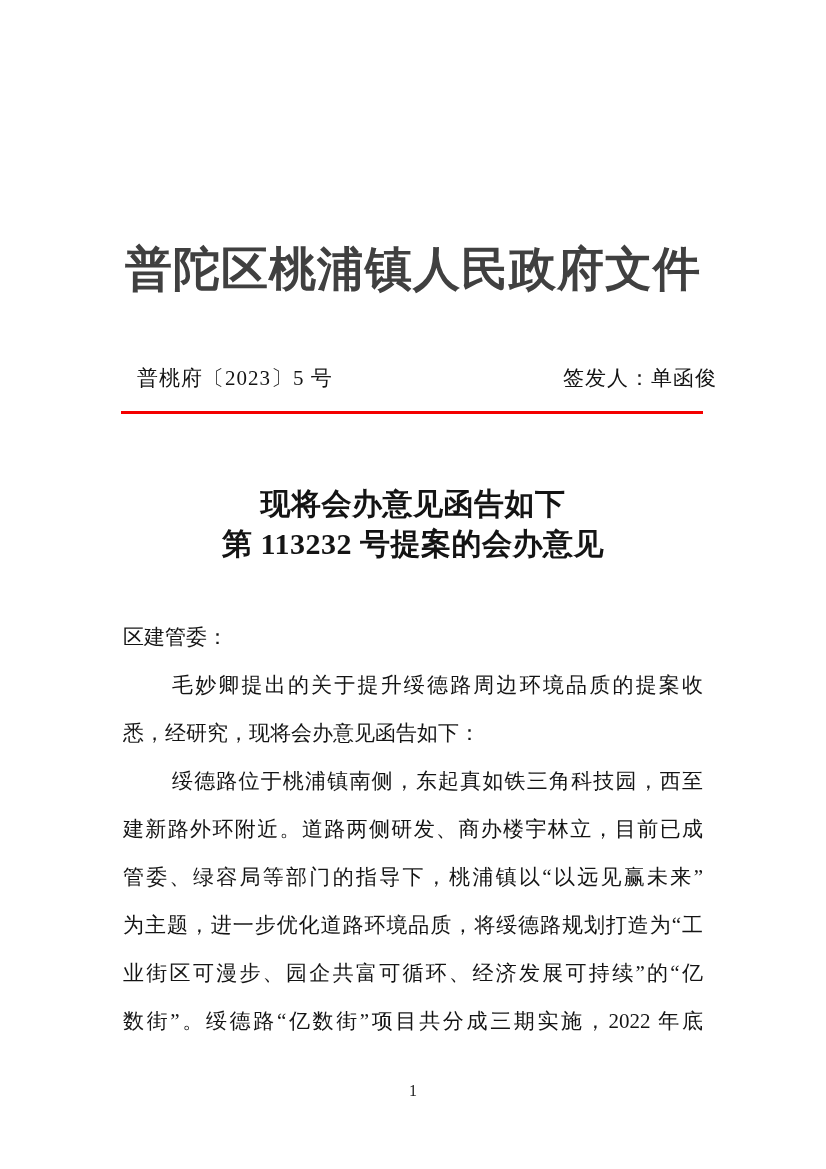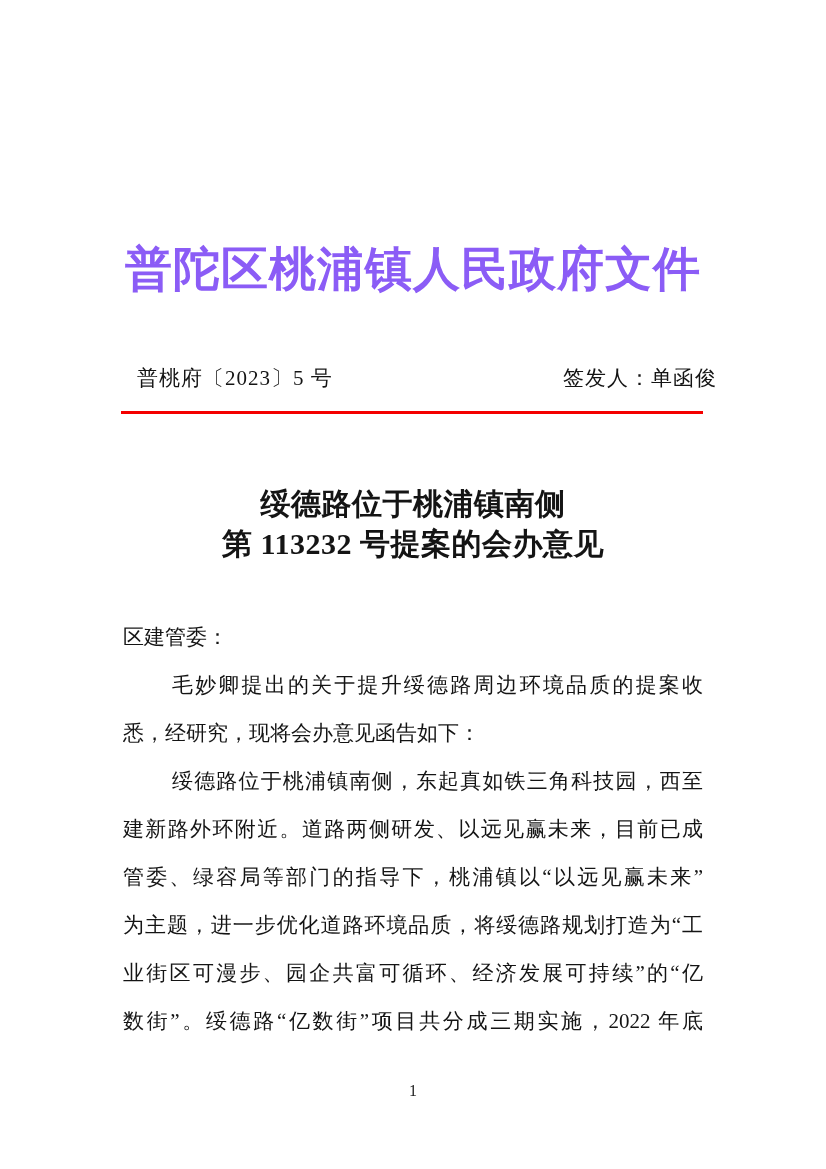--- a/index.html
+++ b/index.html
@@ -20,21 +20,21 @@
   
   .banner {
     position: absolute;
     top: 238px;
     left: 0;
     right: 0;
     text-align: center;
     font-size: 47px;
     font-weight: 700;
     letter-spacing: 1px;
-    color: #8b5cf6;
+    color: #404040;
     white-space: nowrap;
   }
   
   .docmeta {
     position: absolute;
     top: 364px;
     left: 137px;
     width: 580px;
     display: flex;
     justify-content: space-between;
@@ -107,30 +107,30 @@
   <div class="docmeta">
     <span>普桃府〔2023〕5 号</span>
     <span>
       <span>签发人：</span><span>单函俊</span>
     </span>
   </div>
 
   <div class="red-rule"></div>
 
   <div class="doc-title">
-    <div>绥德路位于桃浦镇南侧</div>
+    <div>现将会办意见函告如下</div>
     <div>第 113232 号提案的会办意见</div>
   </div>
 
   <div class="body-text">
     <div class="line">区建管委：</div>
     <div class="line indent fill">毛妙卿提出的关于提升绥德路周边环境品质的提案收</div>
     <div class="line">悉，经研究，现将会办意见函告如下：</div>
     <div class="line indent fill">绥德路位于桃浦镇南侧，东起真如铁三角科技园，西至</div>
-    <div class="line fill">建新路外环附近。道路两侧研发、以远见赢未来，目前已成</div>
+    <div class="line fill">建新路外环附近。道路两侧研发、商办楼宇林立，目前已成</div>
     <div class="line fill">管委、绿容局等部门的指导下，桃浦镇以“以远见赢未来”</div>
     <div class="line fill">为主题，进一步优化道路环境品质，将绥德路规划打造为“工</div>
     <div class="line fill">业街区可漫步、园企共富可循环、经济发展可持续”的“亿</div>
     <div class="line fill">数街”。绥德路“亿数街”项目共分成三期实施，2022 年底</div>
   </div>
 
   <div class="pageno">1</div>
 
 </div>
 

